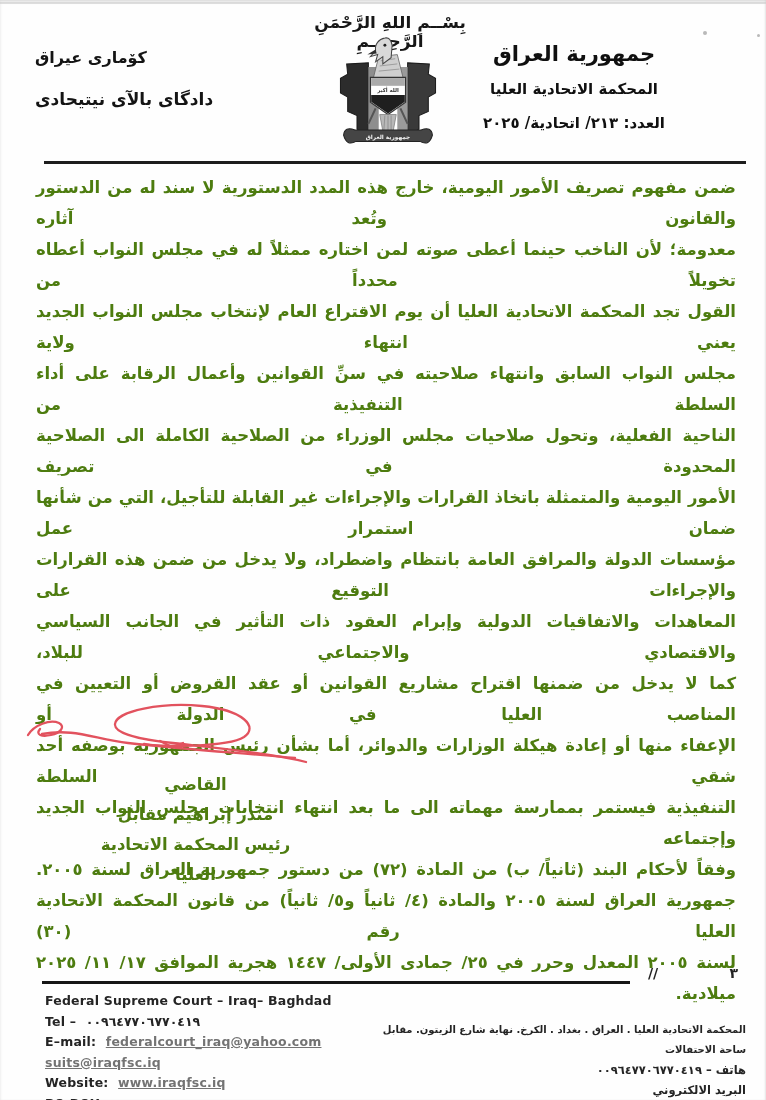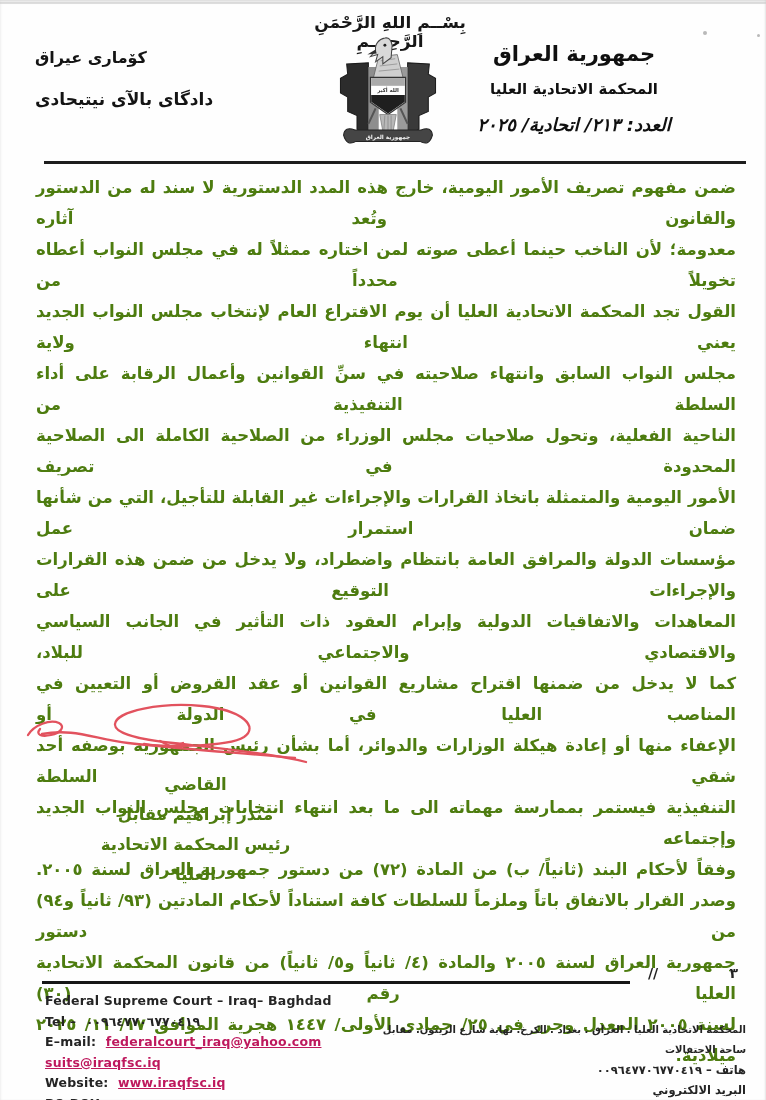--- a/index.html
+++ b/index.html
@@ -26,21 +26,21 @@
     text-align:left; direction:rtl; font-weight:bold; color:#141414;
   }
   .header-left .l1 { font-size:16px; margin-bottom:22px; }
   .header-left .l2 { font-size:17px; }
   .header-right {
     position:absolute; top:42px; right:62px; width:260px;
     text-align:center; direction:rtl; font-weight:bold; color:#101010;
   }
   .header-right .country { font-size:21px; margin-bottom:14px; }
   .header-right .court   { font-size:15px; margin-bottom:16px; }
-  .header-right .refno   { font-size:18px;font-style:italic; }
+  .header-right .refno   { font-size:15px; }
   .emblem { position:absolute; top:36px; left:330px; width:116px; height:124px; }
   .speck  { position:absolute; background:#b9b9b9; border-radius:50%; }
   .header-rule {
     position:absolute; top:161px; left:44px; width:702px; height:0;
     border-top:3.5px solid #1d1d1d;
   }
 
   
   .body-text {
     position:absolute; top:172px; right:30px; left:36px;
@@ -69,21 +69,21 @@
     position:absolute; top:981px; left:42px; width:588px; height:0;
     border-top:3px solid #161616;
   }
   .page-marks { position:absolute; top:965px; left:648px; width:90px;
     display:flex; justify-content:space-between; font-weight:bold; font-size:14px; color:#222; }
   .footer-left {
     position:absolute; top:991px; left:45px; width:350px;
     font-size:12.5px; font-weight:bold; color:#242424; line-height:20.5px;
     letter-spacing:.2px;
   }
-  .footer-left a { color:#be185d; text-decoration:underline; }
+  .footer-left a { color:#737373; text-decoration:underline; }
   .footer-left .row span.lbl { margin-right:5px; }
   .footer-right {
     position:absolute; top:992px; right:20px; width:372px;
     direction:rtl; text-align:right;
     font-size:11.5px; font-weight:bold; color:#242424; line-height:20px;
   }
   .footer-right .addr { font-size:10px;margin-top:28px; }
 </style>
 </head>
 <body>
@@ -145,21 +145,20 @@
       <div class="body-line">القول تجد المحكمة الاتحادية العليا أن يوم الاقتراع العام لإنتخاب مجلس النواب الجديد يعني انتهاء ولاية</div>
       <div class="body-line">مجلس النواب السابق وانتهاء صلاحيته في سنِّ القوانين وأعمال الرقابة على أداء السلطة التنفيذية من</div>
       <div class="body-line">الناحية الفعلية، وتحول صلاحيات مجلس الوزراء من الصلاحية الكاملة الى الصلاحية المحدودة في تصريف</div>
       <div class="body-line">الأمور اليومية والمتمثلة باتخاذ القرارات والإجراءات غير القابلة للتأجيل، التي من شأنها ضمان استمرار عمل</div>
       <div class="body-line">مؤسسات الدولة والمرافق العامة بانتظام واضطراد، ولا يدخل من ضمن هذه القرارات والإجراءات التوقيع على</div>
       <div class="body-line">المعاهدات والاتفاقيات الدولية وإبرام العقود ذات التأثير في الجانب السياسي والاقتصادي والاجتماعي للبلاد،</div>
       <div class="body-line">كما لا يدخل من ضمنها اقتراح مشاريع القوانين أو عقد القروض أو التعيين في المناصب العليا في الدولة أو</div>
       <div class="body-line">الإعفاء منها أو إعادة هيكلة الوزارات والدوائر، أما بشأن رئيس الجمهورية بوصفه أحد شقي السلطة</div>
       <div class="body-line">التنفيذية فيستمر بممارسة مهماته الى ما بعد انتهاء انتخابات مجلس النواب الجديد وإجتماعه</div>
       <div class="body-line">وفقاً لأحكام البند (ثانياً/ ب) من المادة (٧٢) من دستور جمهورية العراق لسنة ٢٠٠٥.</div>
-      <div class="body-line">وصدر القرار بالاتفاق باتاً وملزماً للسلطات كافة استناداً لأحكام المادتين (٩٣/ ثانياً و٩٤) من دستور</div>
       <div class="body-line">جمهورية العراق لسنة ٢٠٠٥ والمادة (٤/ ثانياً و٥/ ثانياً) من قانون المحكمة الاتحادية العليا رقم (٣٠)</div>
       <div class="body-line">لسنة ٢٠٠٥ المعدل وحرر في ٢٥/ جمادى الأولى/ ١٤٤٧ هجرية الموافق ١٧/ ١١/ ٢٠٢٥ ميلادية.</div>
     </div>
 
   <svg class="signature-svg" viewBox="0 0 292 72">
     <g fill="none" stroke="#e2525e" stroke-width="2.3" stroke-linecap="round">
       <path d="M6 38 C12 28 28 22 37 26 C44 30 38 36 29 38 C20 40 13 38 18 32"></path>
       <path d="M20 37 C52 31 72 42 106 46 C142 51 206 50 222 40 C237 30 221 13 180 9 C140 5 94 14 93 27 C92 37 121 43 151 46 C193 51 243 55 284 65"></path>
       <path d="M122 47 C162 53 225 56 273 61"></path>
       <path d="M138 44 L150 50 L161 46"></path>

